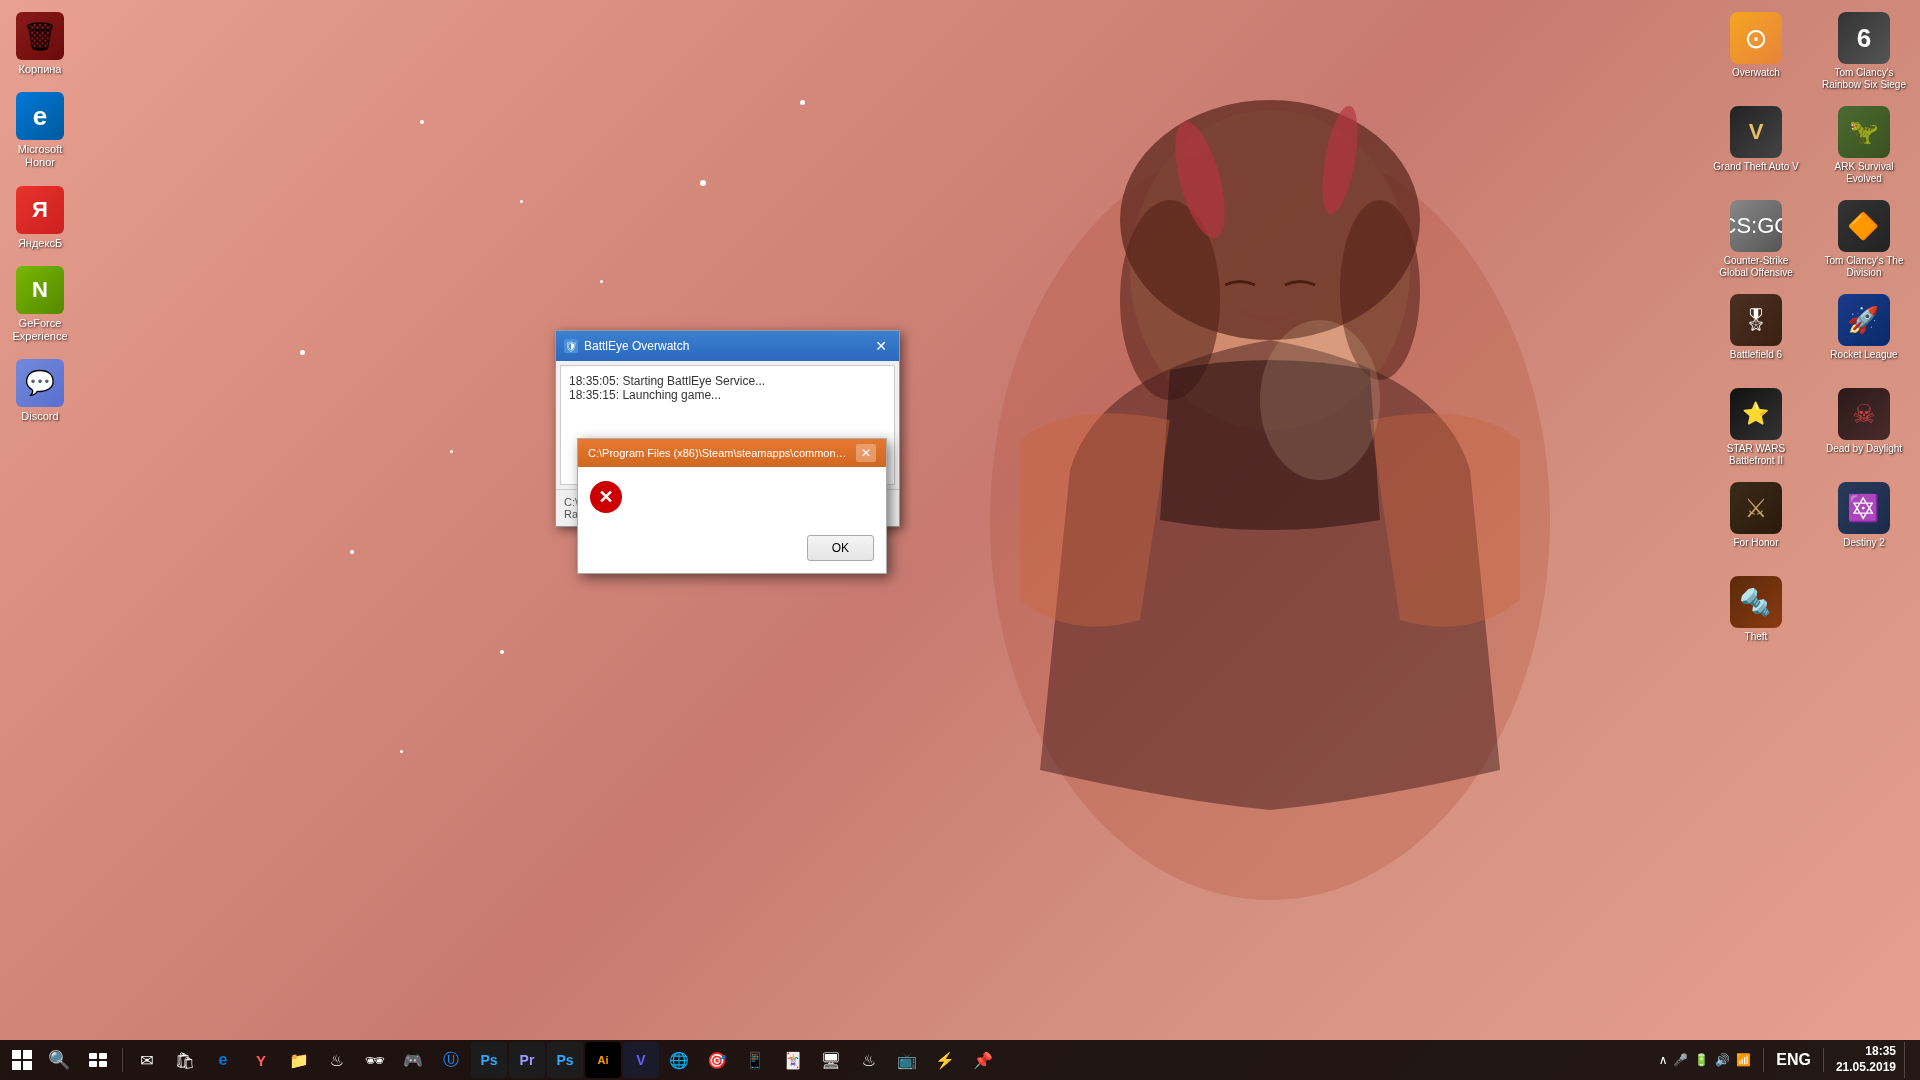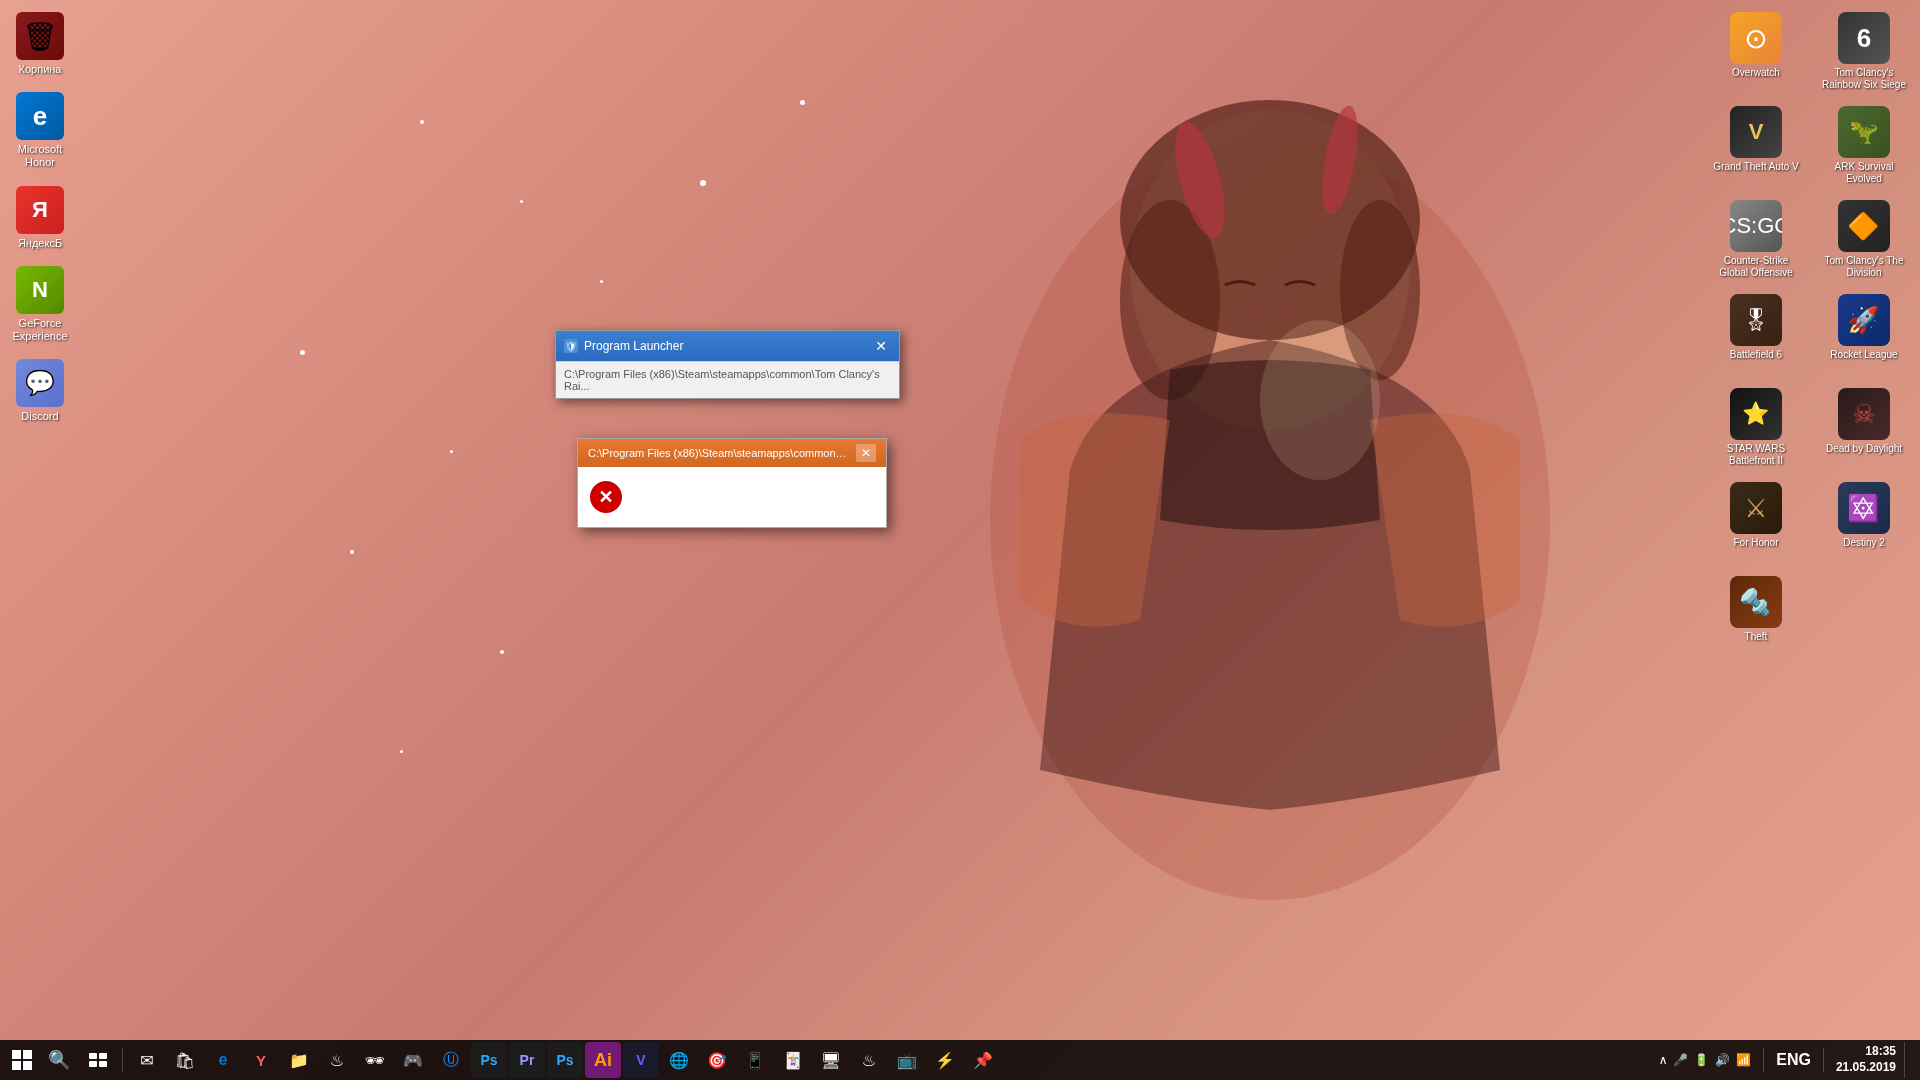--- a/index.html
+++ b/index.html
@@ -508,38 +508,45 @@
   <div class="desktop-icon-sm">
     <div class="icon-img icon-rust" style="color:#e8c080;font-size:26px;">🔩</div>
     <span class="icon-label">Theft</span>
   </div>
 </div>
 
 <div class="battleye-window">
   <div class="window-titlebar">
     <div class="window-titlebar-left">
       <div class="titlebar-icon">🛡</div>
-      <span>Program Launcher</span>
+      <span>BattlEye Overwatch</span>
     </div>
     <button class="window-close-btn">✕</button>
+  </div>
+  <div class="window-content">
+    <div>18:35:05: Starting BattlEye Service...</div>
+    <div>18:35:15: Launching game...</div>
   </div>
   <div class="window-bottom">
     <span style="font-size:11px;color:#555;">C:\Program Files (x86)\Steam\steamapps\common\Tom Clancy's Rai...</span>
   </div>
 </div>
 
 <div class="error-dialog">
   <div class="error-titlebar">
     <span style="font-size:11px;overflow:hidden;text-overflow:ellipsis;white-space:nowrap;max-width:260px;">C:\Program Files (x86)\Steam\steamapps\common\Tom Clancy's Rai...</span>
     <button class="error-close-btn">✕</button>
   </div>
   <div class="error-content">
     <div class="error-icon">
       <span>✕</span>
     </div>
+  </div>
+  <div class="error-footer">
+    <button class="ok-button">OK</button>
   </div>
 </div>
 
 <div class="taskbar">
   <div class="taskbar-left">
 
     <div class="taskbar-icon" style="font-size:20px;">
       <svg width="20" height="20" viewBox="0 0 20 20" fill="white">
         <rect x="0" y="0" width="9" height="9" fill="white"></rect>
         <rect x="11" y="0" width="9" height="9" fill="white"></rect>
@@ -563,21 +570,21 @@
     <div class="taskbar-icon" style="font-size:16px;color:#0078d7;font-weight:bold;">e</div>
     <div class="taskbar-icon" style="font-size:15px;color:#ff5c5c;font-weight:bold;">Y</div>
     <div class="taskbar-icon" style="font-size:16px;">📁</div>
     <div class="taskbar-icon" style="font-size:16px;">♨</div>
     <div class="taskbar-icon" style="font-size:16px;">🕶</div>
     <div class="taskbar-icon" style="font-size:16px;">🎮</div>
     <div class="taskbar-icon" style="font-size:16px;color:#1a90ff;">Ⓤ</div>
     <div class="taskbar-icon" style="font-size:14px;background:#1c1c1c;color:#31a8ff;border-radius:4px;font-weight:bold;">Ps</div>
     <div class="taskbar-icon" style="font-size:14px;background:#1c1c1c;color:#9999ff;border-radius:4px;font-weight:bold;">Pr</div>
     <div class="taskbar-icon" style="font-size:14px;background:#1c1c1c;color:#31a8ff;border-radius:4px;font-weight:bold;">Ps</div>
-    <div class="taskbar-icon" style="font-size:18px;background:#701a75;color:#ff9a00;border-radius:4px;font-weight:bold;">Ai</div>
+    <div class="taskbar-icon" style="font-size:11px;background:#000000;color:#ff9a00;border-radius:4px;font-weight:bold;">Ai</div>
     <div class="taskbar-icon" style="font-size:14px;background:#1a1a2a;color:#6060ff;border-radius:4px;font-weight:bold;">V</div>
     <div class="taskbar-icon" style="font-size:16px;">🌐</div>
     <div class="taskbar-icon" style="font-size:16px;">🎯</div>
     <div class="taskbar-icon" style="font-size:16px;">📱</div>
     <div class="taskbar-icon" style="font-size:16px;">🃏</div>
     <div class="taskbar-icon" style="font-size:16px;">🖥</div>
     <div class="taskbar-icon" style="font-size:16px;">♨</div>
     <div class="taskbar-icon" style="font-size:16px;">📺</div>
     <div class="taskbar-icon" style="font-size:16px;">⚡</div>
     <div class="taskbar-icon" style="font-size:16px;">📌</div>

